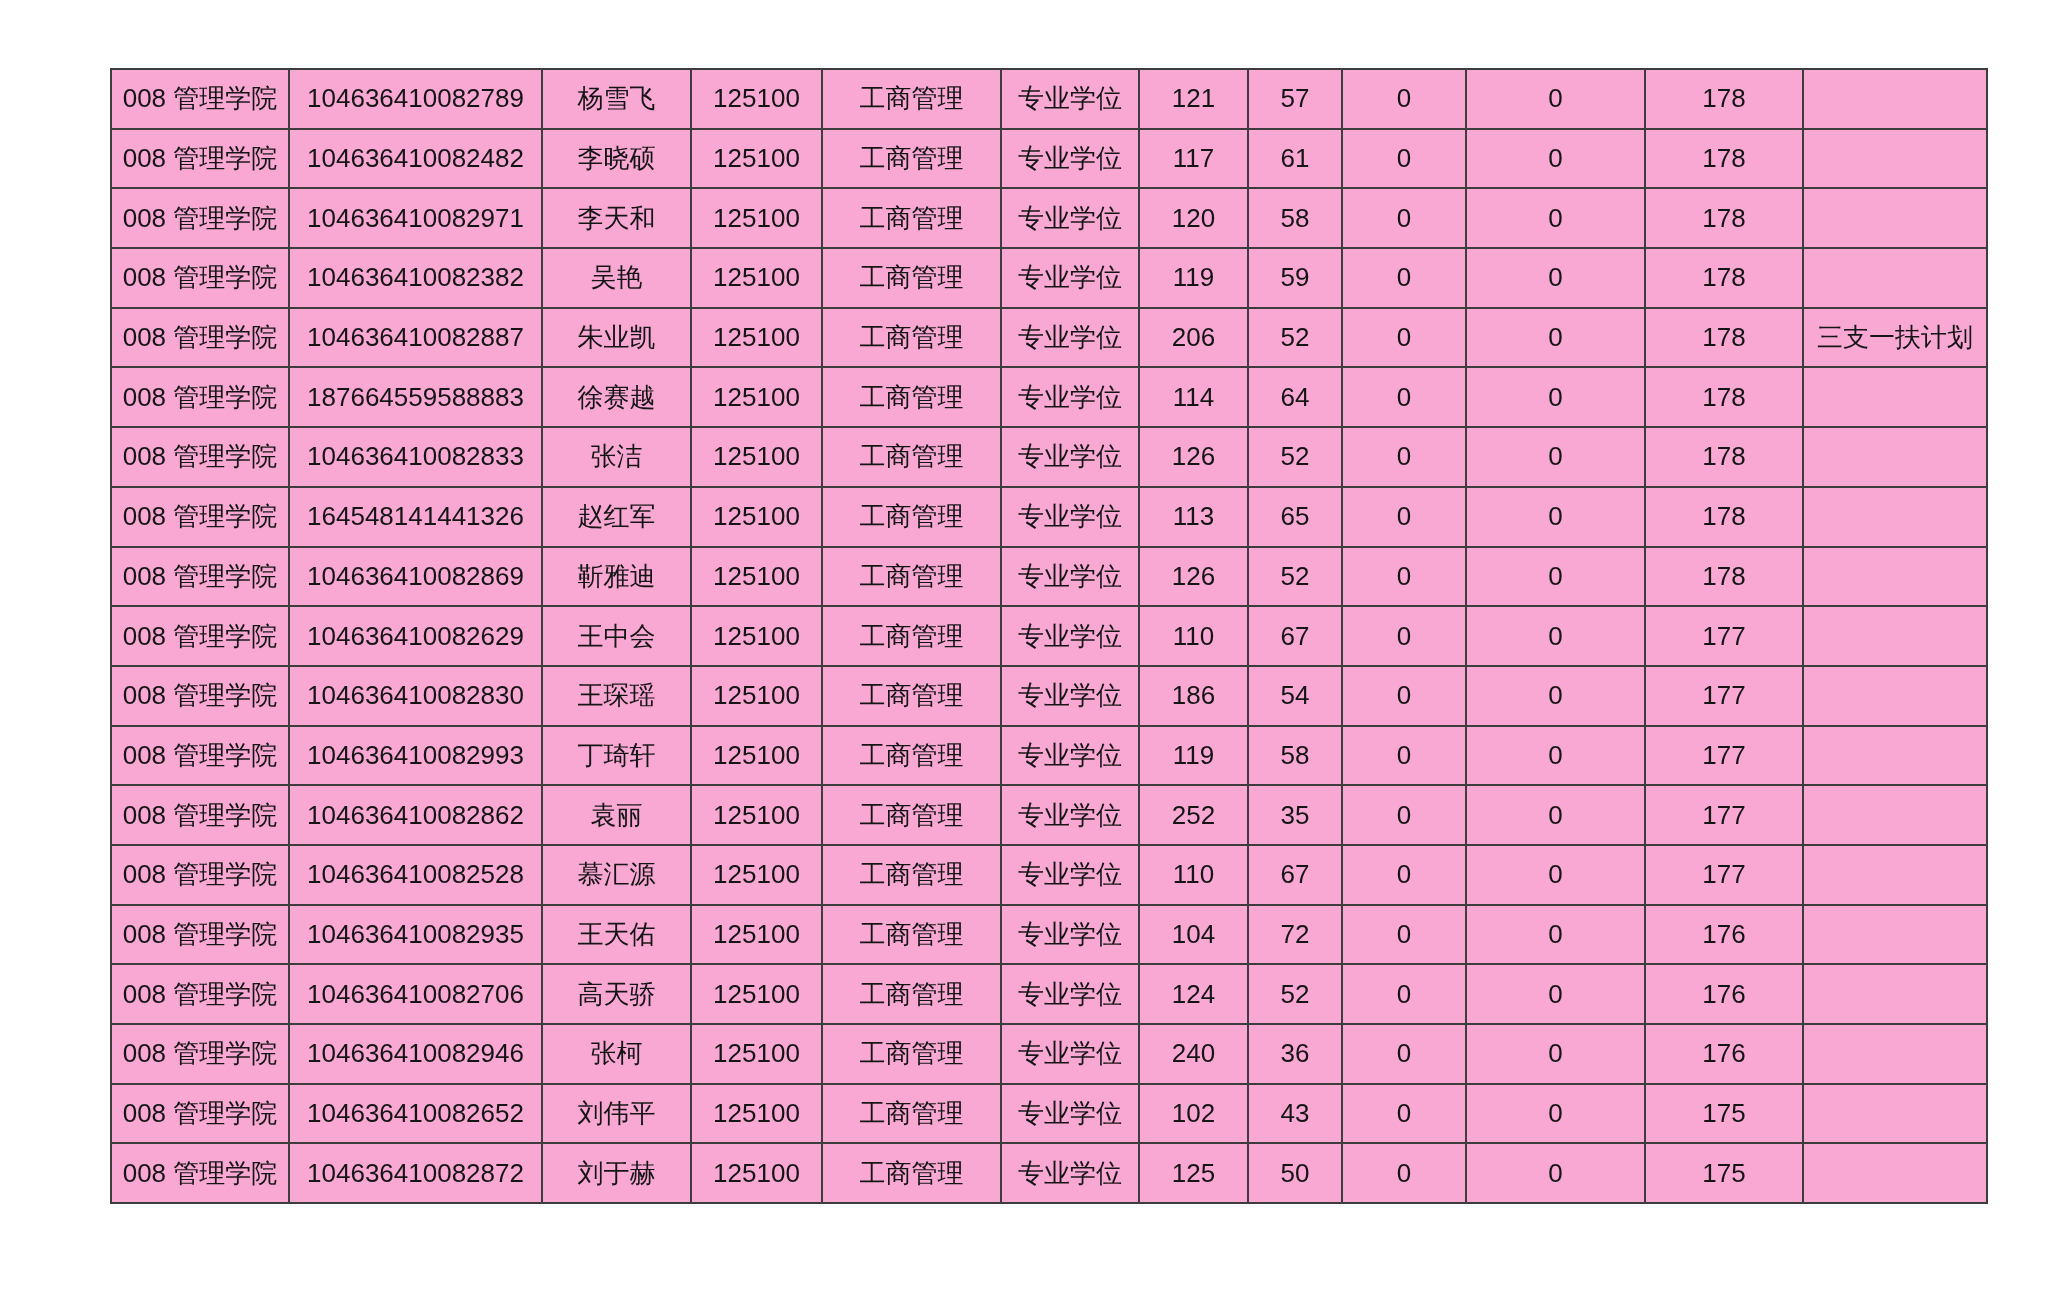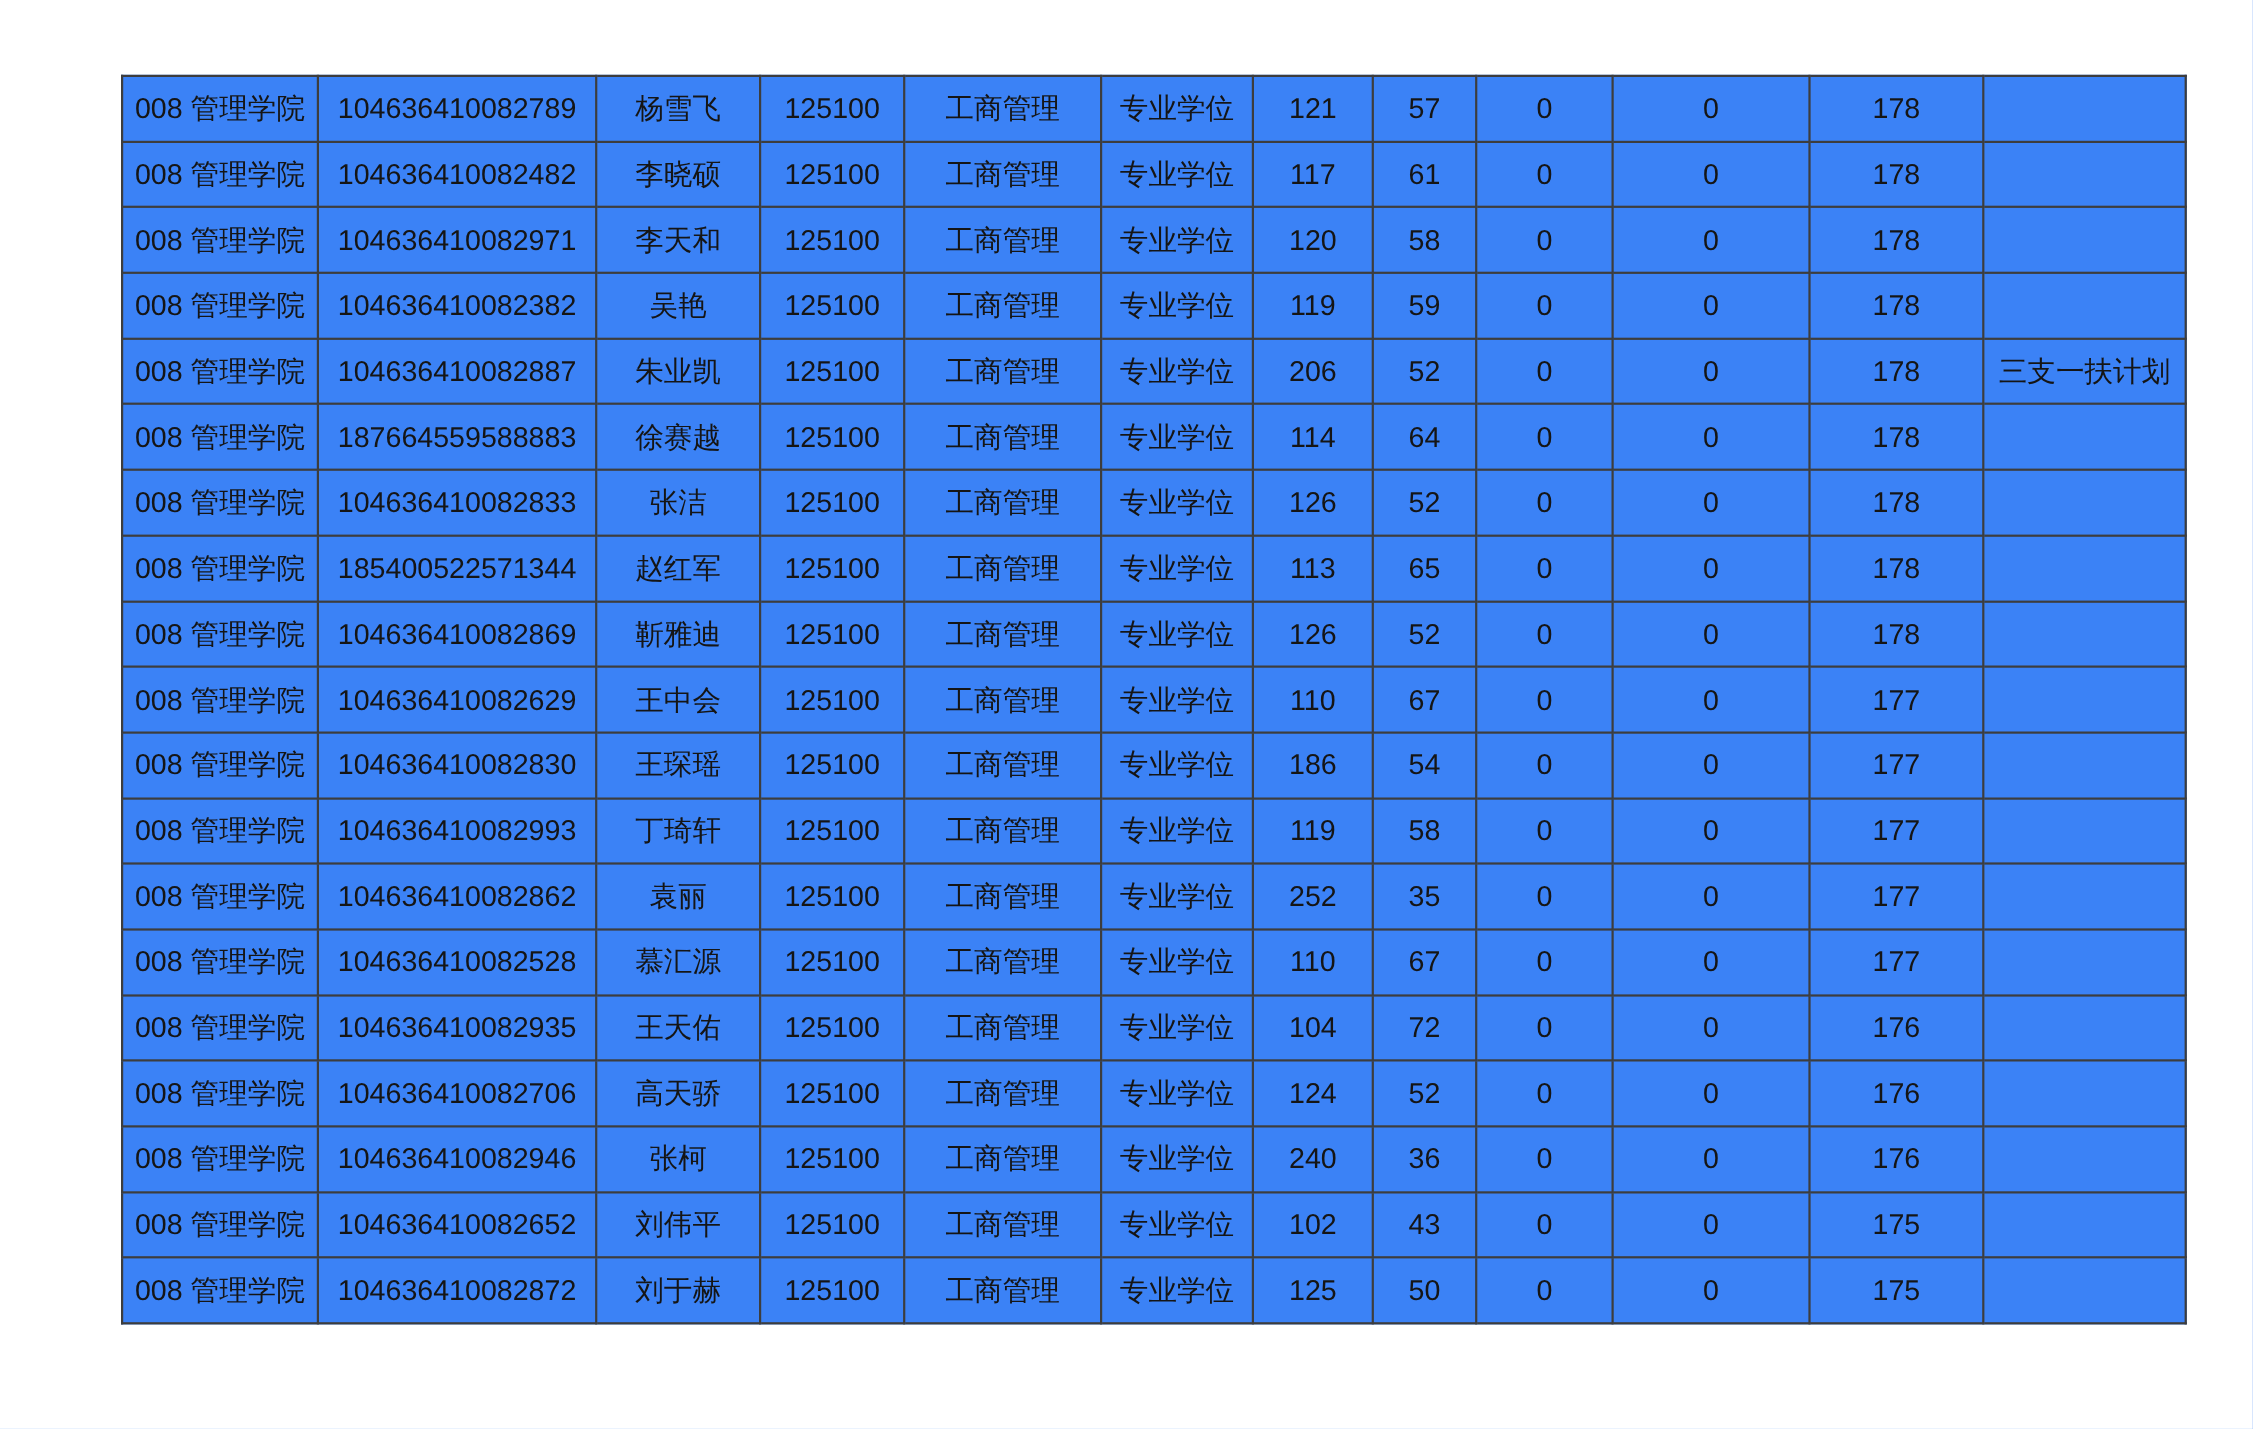--- a/index.html
+++ b/index.html
@@ -13,21 +13,21 @@
     font-family: "Liberation Sans", "DejaVu Sans", sans-serif;
     overflow: hidden;
     position: relative;
   }
   table.doc-table {
     position: absolute;
     left: 110px;
     top: 68px;
     border-collapse: collapse;
     table-layout: fixed;
-    background: #3b82f6;
+    background: #f9a8d4;
   }
   table.doc-table td {
     border: 2px solid #3d3d3d;
     height: 57.7px;
     text-align: center;
     vertical-align: middle;
     font-size: 26px;
     color: #151515;
     padding: 0 4px;
     white-space: nowrap;
@@ -146,21 +146,21 @@
       <td>专业学位</td>
       <td>126</td>
       <td>52</td>
       <td>0</td>
       <td>0</td>
       <td>178</td>
       <td></td>
     </tr>
     <tr>
       <td>008 管理学院</td>
-      <td>185400522571344</td>
+      <td>164548141441326</td>
       <td>赵红军</td>
       <td>125100</td>
       <td>工商管理</td>
       <td>专业学位</td>
       <td>113</td>
       <td>65</td>
       <td>0</td>
       <td>0</td>
       <td>178</td>
       <td></td>

